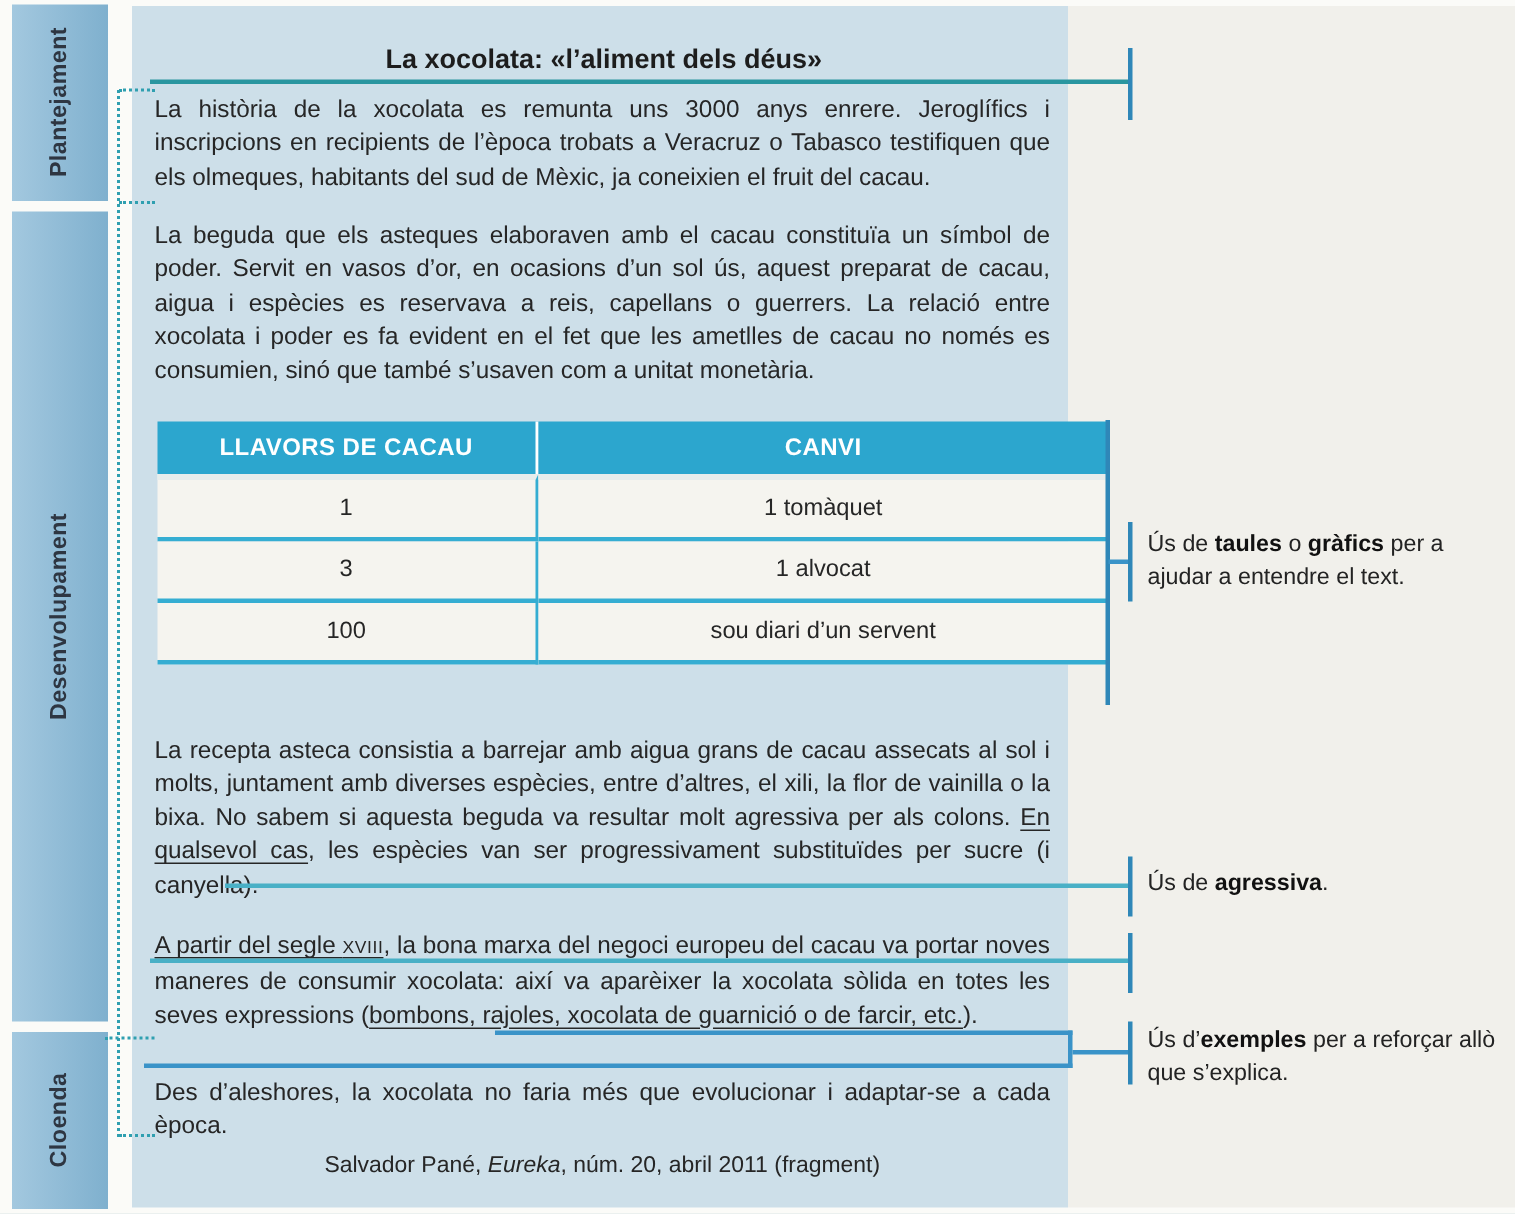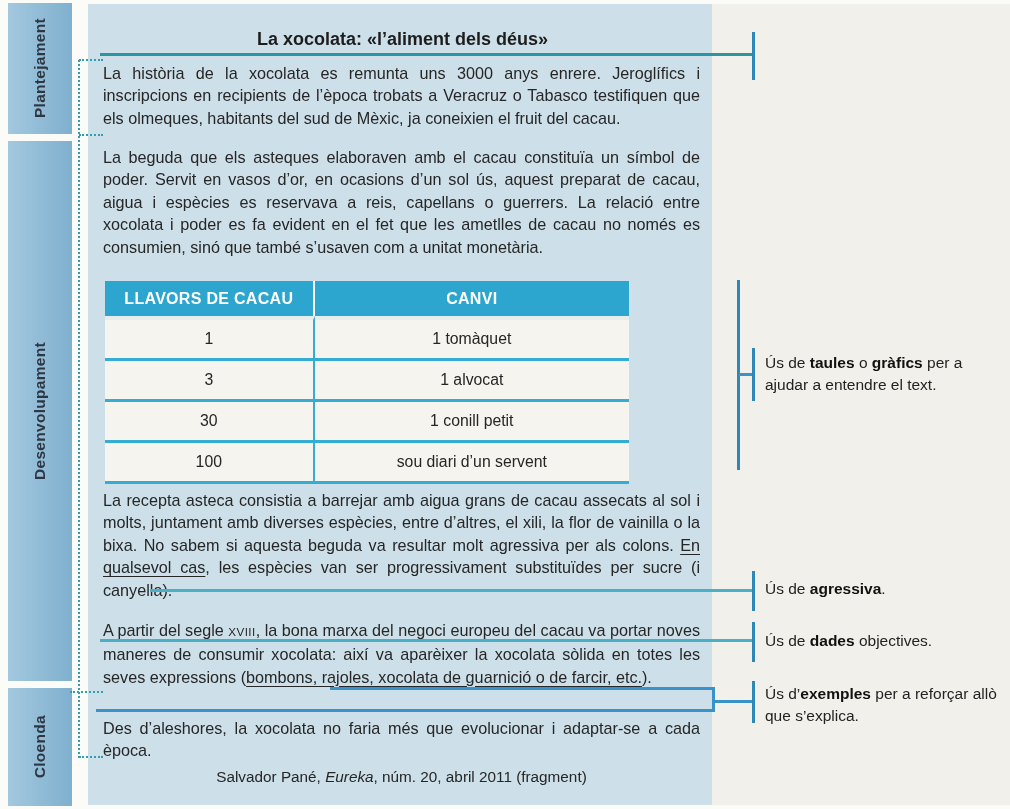--- a/index.html
+++ b/index.html
@@ -58,21 +58,21 @@
   .para u, .para .ul {
     text-decoration:underline; text-underline-offset:3px;
   }
   .smallcaps { text-transform:uppercase; font-size:0.72em; letter-spacing:0.4px;margin-top:36px; }
   .source {
     position:absolute; left:103px; top:768px; width:597px;
     text-align:center; font-size:15.3px; color:#262626;
   }
   
   .xtable {
-    position:absolute; left:105px; top:281px; width:524px;
+    position:absolute; left:105px; top:281px; width:634px;
     border-collapse:separate; border-spacing:0;
   }
   .xtable th {
     background:#2ca6ce; color:#ffffff; font-weight:bold; font-size:16px;
     height:33px; text-align:center; letter-spacing:0.3px;
   }
   .xtable th:first-child { width:40%; border-right:2px solid #ffffff; }
   .xtable td {
     background:#f5f4ef; font-size:15.8px; color:#262626; text-align:center;
     height:36px; border-bottom:3px solid #35add2;
@@ -135,24 +135,20 @@
       </tr>
     </thead>
     <tbody>
       <tr class="first">
         <td>1</td>
         <td>1 tomàquet</td>
       </tr>
       <tr>
         <td>3</td>
         <td>1 alvocat</td>
-      </tr>
-      <tr>
-        <td>30</td>
-        <td>1 conill petit</td>
       </tr>
       <tr>
         <td>100</td>
         <td>sou diari d’un servent</td>
       </tr>
     </tbody>
   </table>
 
   <div class="para" style="top:489px;">
     <span>La recepta asteca consistia a barrejar amb aigua grans de cacau assecats al sol i molts, juntament amb diverses espècies, entre d’altres, el xili, la flor de vainilla o la bixa. No sabem si aquesta beguda va resultar molt agressiva per als colons. </span><u>En qualsevol cas</u><span>, les espècies van ser progressivament substituïdes per sucre (i canyella).</span>
@@ -190,21 +186,18 @@
 
 
   <div class="annotation" style="top:352px;">
     <span>Ús de </span><b>taules</b><span> o </span><b>gràfics</b><span> per a ajudar a entendre el text.</span>
   </div>
 
   <div class="annotation" style="top:578px;">
     <span>Ús de </span><b>agressiva</b><span>.</span>
   </div>
 
-  <div class="annotation" style="top:630px;">
-    <span>Ús de </span><b>dades</b><span> objectives.</span>
-  </div>
 
   <div class="annotation" style="top:683px;">
     <span>Ús d’</span><b>exemples</b><span> per a reforçar allò que s’explica.</span>
   </div>
 
 </div>
 
 </body></html>

